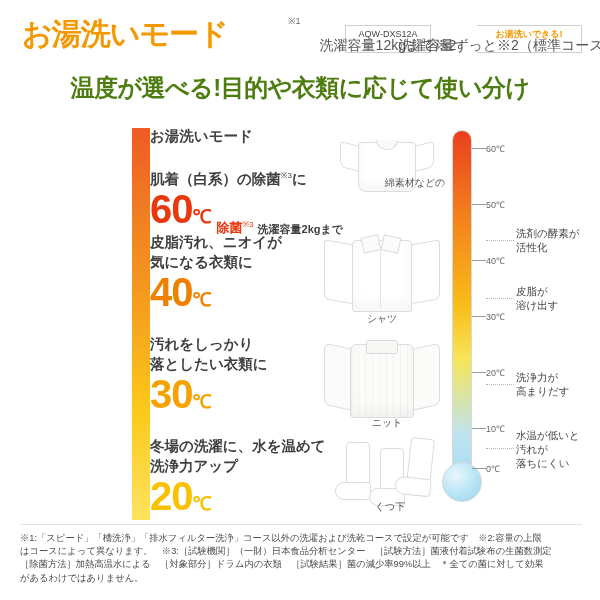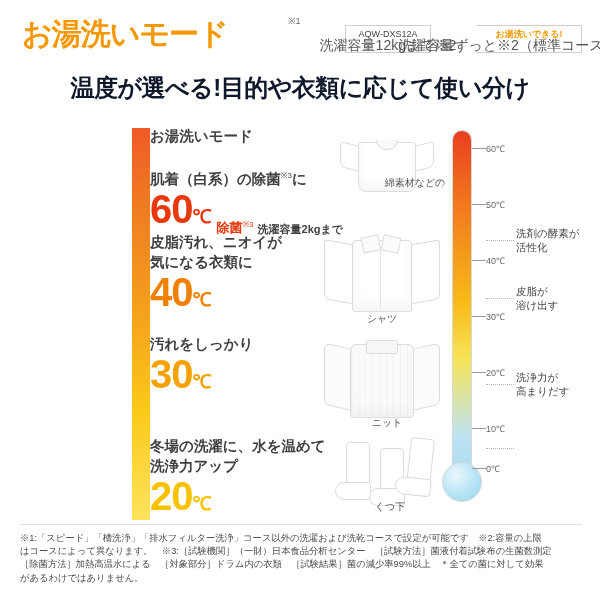--- a/index.html
+++ b/index.html
@@ -76,21 +76,21 @@
 
   
   .subhead {
     position: absolute;
     left: 0;
     top: 72px;
     width: 600px;
     text-align: center;
     font-size: 24px;
     font-weight: bold;
-    color: #0f172a;
+    color: #4d7c0f;
     letter-spacing: -0.5px;
   }
 
   
   .main {
     position: absolute;
     left: 22px;
     top: 120px;
     width: 556px;
     height: 400px;
@@ -438,20 +438,21 @@
     <div class="row" id="row-40">
       <div class="caption">皮脂汚れ、ニオイが</div>
       <div class="caption">気になる衣類に</div>
       <div class="temp-line">
         <div class="temp"><span>40</span><span class="unit">℃</span></div>
       </div>
     </div>
 
     <div class="row" id="row-30">
       <div class="caption">汚れをしっかり</div>
+      <div class="caption">落としたい衣類に</div>
       <div class="temp-line">
         <div class="temp"><span>30</span><span class="unit">℃</span></div>
       </div>
     </div>
 
     <div class="row" id="row-20">
       <div class="caption">冬場の洗濯に、水を温めて</div>
       <div class="caption caption-hl">洗浄力アップ</div>
       <div class="temp-line">
         <div class="temp"><span>20</span><span class="unit">℃</span></div>
@@ -529,20 +530,23 @@
 
     <div class="note-line" style="top:176px;"></div>
     <div class="note" style="top:162px;">皮脂が
 溶け出す</div>
 
     <div class="note-line" style="top:262px;"></div>
     <div class="note" style="top:248px;">洗浄力が
 高まりだす</div>
 
     <div class="note-line" style="top:326px;"></div>
+    <div class="note" style="top:306px;">水温が低いと
+汚れが
+落ちにくい</div>
   </div>
 
   <div class="divider"></div>
 
   <div class="footnotes">
     <p>※1:「スピード」「槽洗浄」「排水フィルター洗浄」コース以外の洗濯および洗乾コースで設定が可能です　※2:容量の上限</p>
     <p>はコースによって異なります。　※3:［試験機関］（一財）日本食品分析センター　［試験方法］菌液付着試験布の生菌数測定</p>
     <p>［除菌方法］加熱高温水による　［対象部分］ドラム内の衣類　［試験結果］菌の減少率99%以上　＊全ての菌に対して効果</p>
     <p>があるわけではありません。</p>
   </div>

